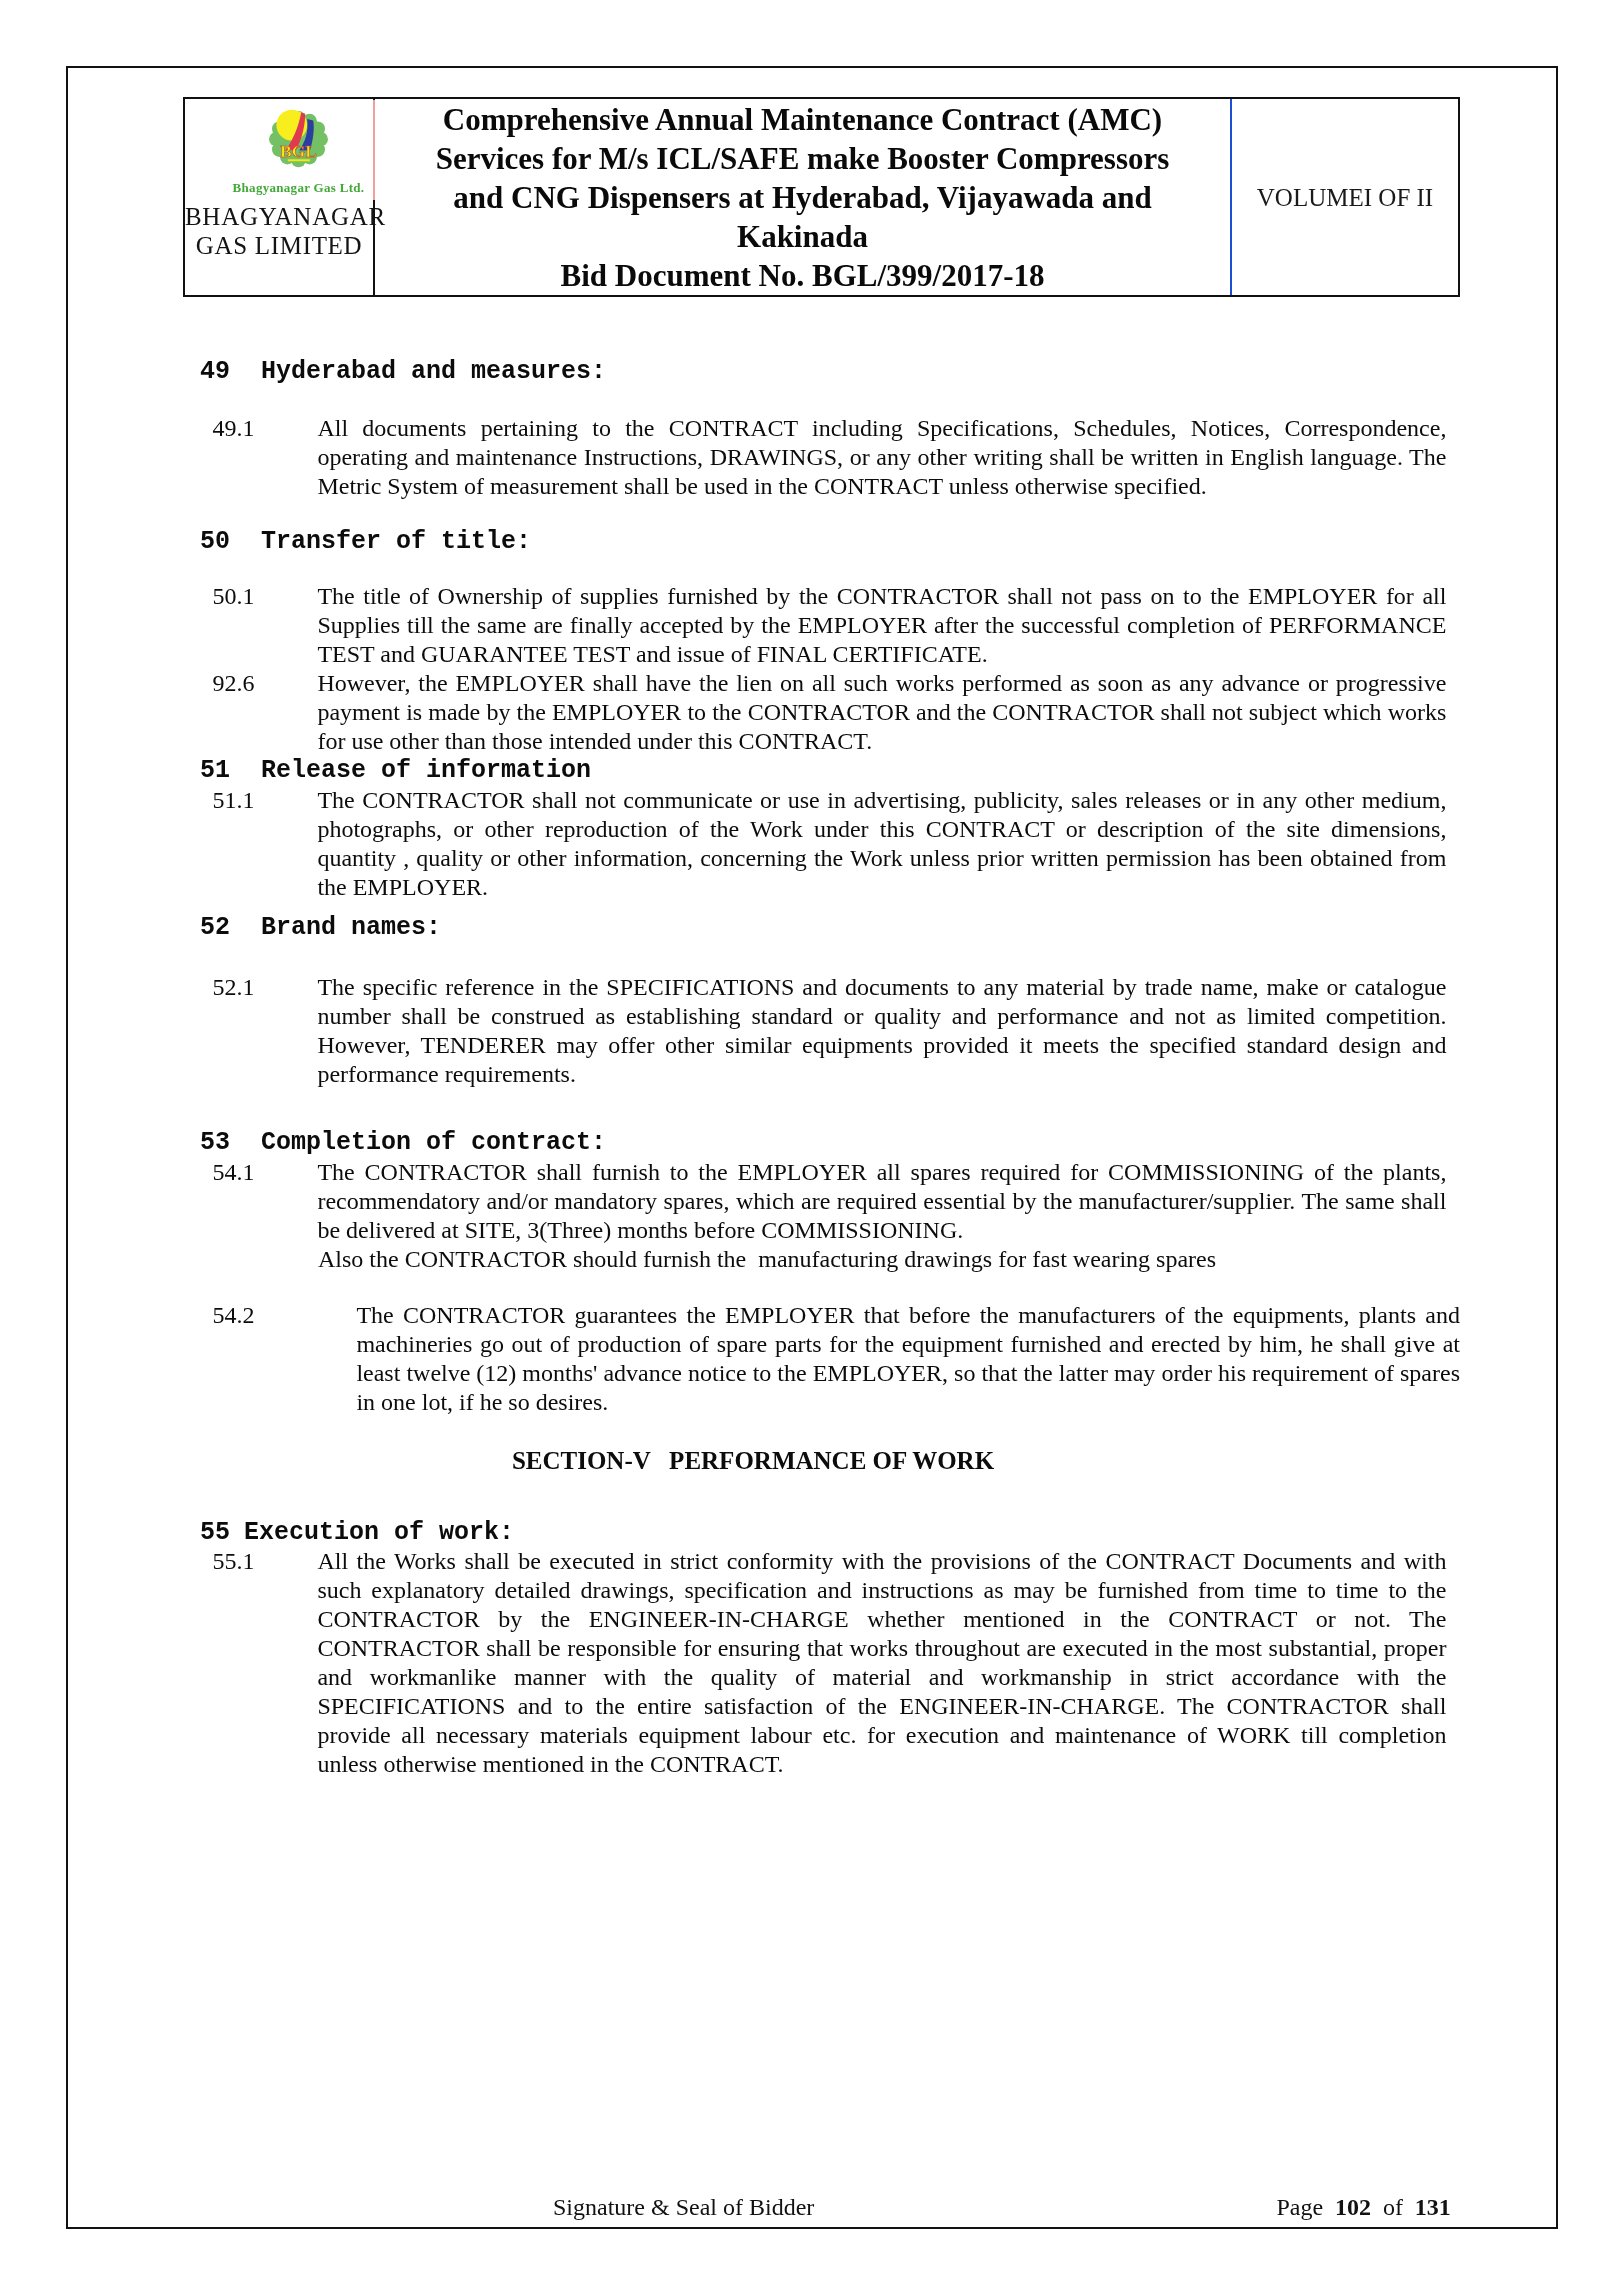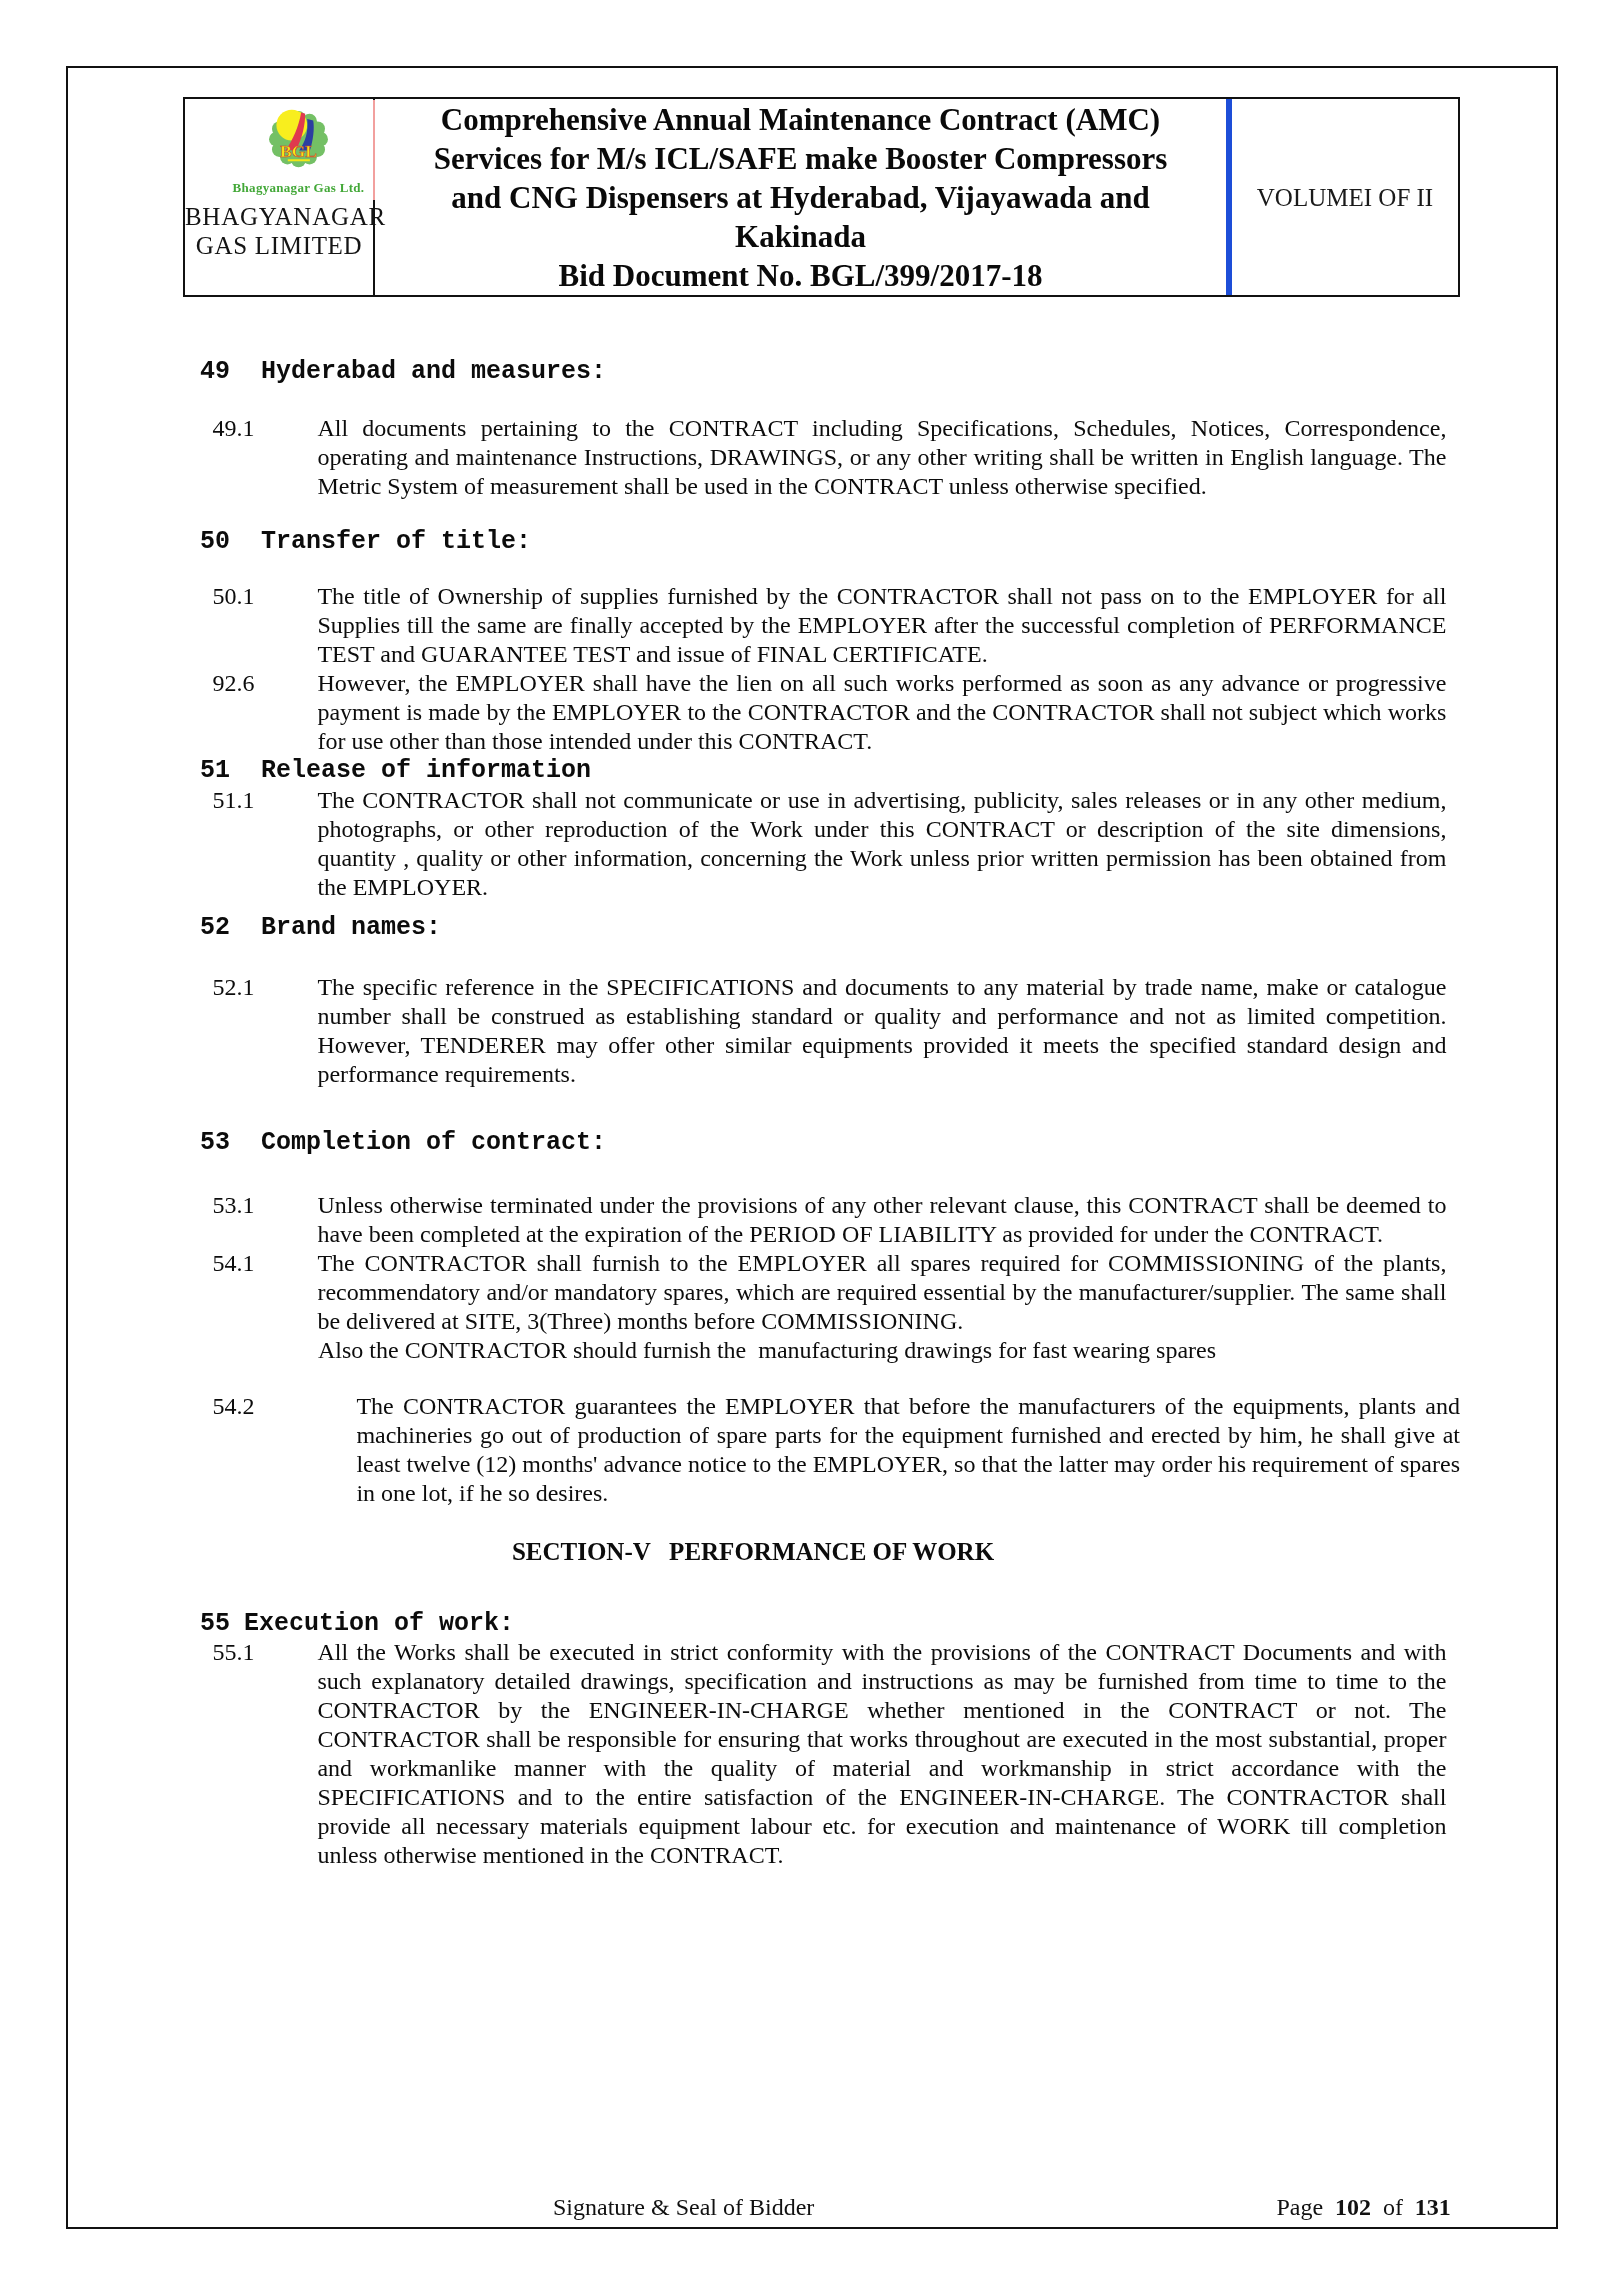--- a/index.html
+++ b/index.html
@@ -13,21 +13,21 @@
     border:2px solid #111;box-sizing:border-box;
   }
   
   .header-table{
     position:absolute;left:183px;top:97px;width:1277px;height:200px;
     border:2px solid #111;box-sizing:border-box;display:flex;background:#fff;
   }
   .cell{box-sizing:border-box;height:100%;}
   .cell-logo{width:190px;border-right:2px solid #111;position:relative;}
   .cell-title{
-    width:857px;border-right:6px solid #1d4ed8;
+    width:857px;border-right:2px solid #1d4ed8;
     display:flex;flex-direction:column;justify-content:center;align-items:center;
     text-align:center;font-weight:bold;font-size:31px;line-height:39px;color:#0a0a0a;
   }
   .cell-volume{
     flex:1;display:flex;flex-direction:row;justify-content:center;align-items:center;
     font-size:25px;line-height:37px;color:#1a1a1a;
   }
   .logo-img{position:absolute;left:37px;top:3.9px;width:153px;text-align:center;}
   .logo-img svg{display:block;margin:0 auto;}
   .logo-caption{font-size:13px;font-weight:bold;margin-top:2px;letter-spacing:0.3px;}
@@ -173,24 +173,20 @@
   </div>
   <div class="item" id="p52_1">
     <span class="num">52.1</span>
     <span class="txt">The specific reference in the SPECIFICATIONS and documents to any material by trade name, make or catalogue number shall be construed as establishing standard or quality and performance and not as limited competition. However, TENDERER may offer other similar equipments provided it meets the specified standard design and performance requirements.</span>
   </div>
 
   <div class="sec-h" id="h53">
     <span class="num">53</span>
     <span class="ht">Completion of contract:</span>
   </div>
-  <div class="item" id="p53_1">
-    <span class="num">53.1</span>
-    <span class="txt">Unless otherwise terminated under the provisions of any other relevant clause, this CONTRACT shall be deemed to have been completed at the expiration of the PERIOD OF LIABILITY as provided for under the CONTRACT.</span>
-  </div>
   <div class="item" id="p54_1">
     <span class="num">54.1</span>
     <span class="txt">The CONTRACTOR shall furnish to the EMPLOYER all spares required for COMMISSIONING of the plants, recommendatory and/or mandatory spares, which are required essential by the manufacturer/supplier. The same shall be delivered at SITE, 3(Three) months before COMMISSIONING.</span>
   </div>
   <div class="note-line" id="note54">Also the CONTRACTOR should furnish the  manufacturing drawings for fast wearing spares</div>
   <div class="item" id="p54_2">
     <span class="num">54.2</span>
     <span class="txt">The CONTRACTOR guarantees the EMPLOYER that before the manufacturers of the equipments, plants and machineries go out of production of spare parts for the equipment furnished and erected by him, he shall give at least twelve (12) months' advance notice to the EMPLOYER, so that the latter may order his requirement of spares in one lot, if he so desires.</span>
   </div>
 

